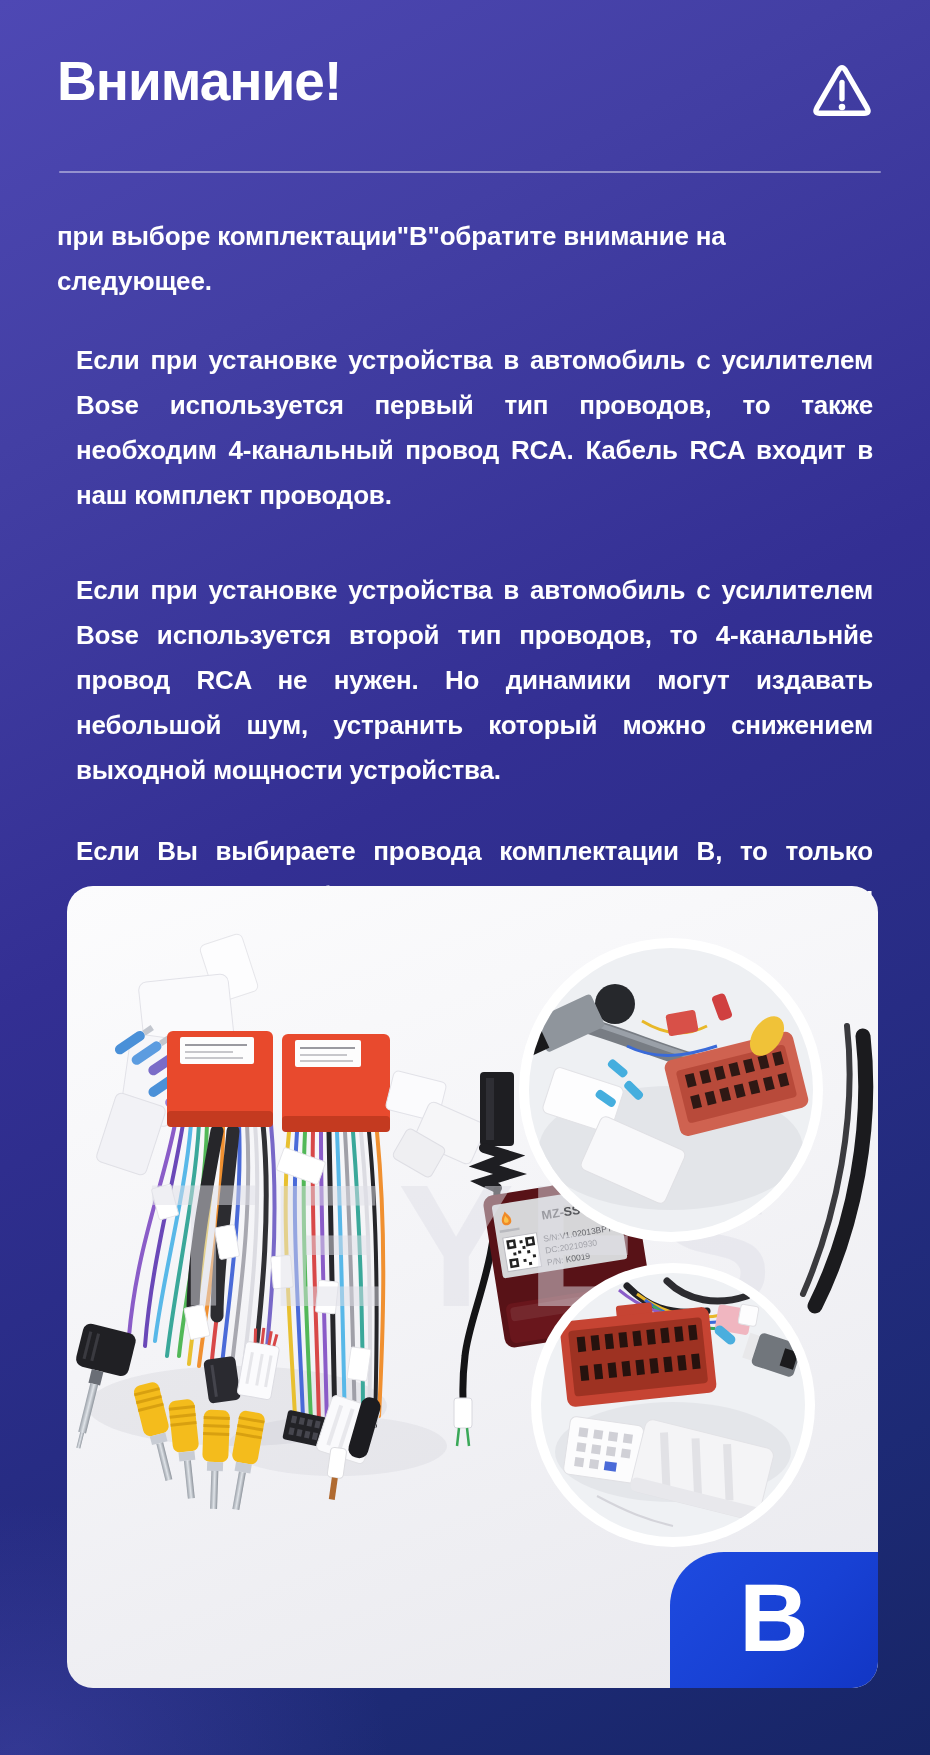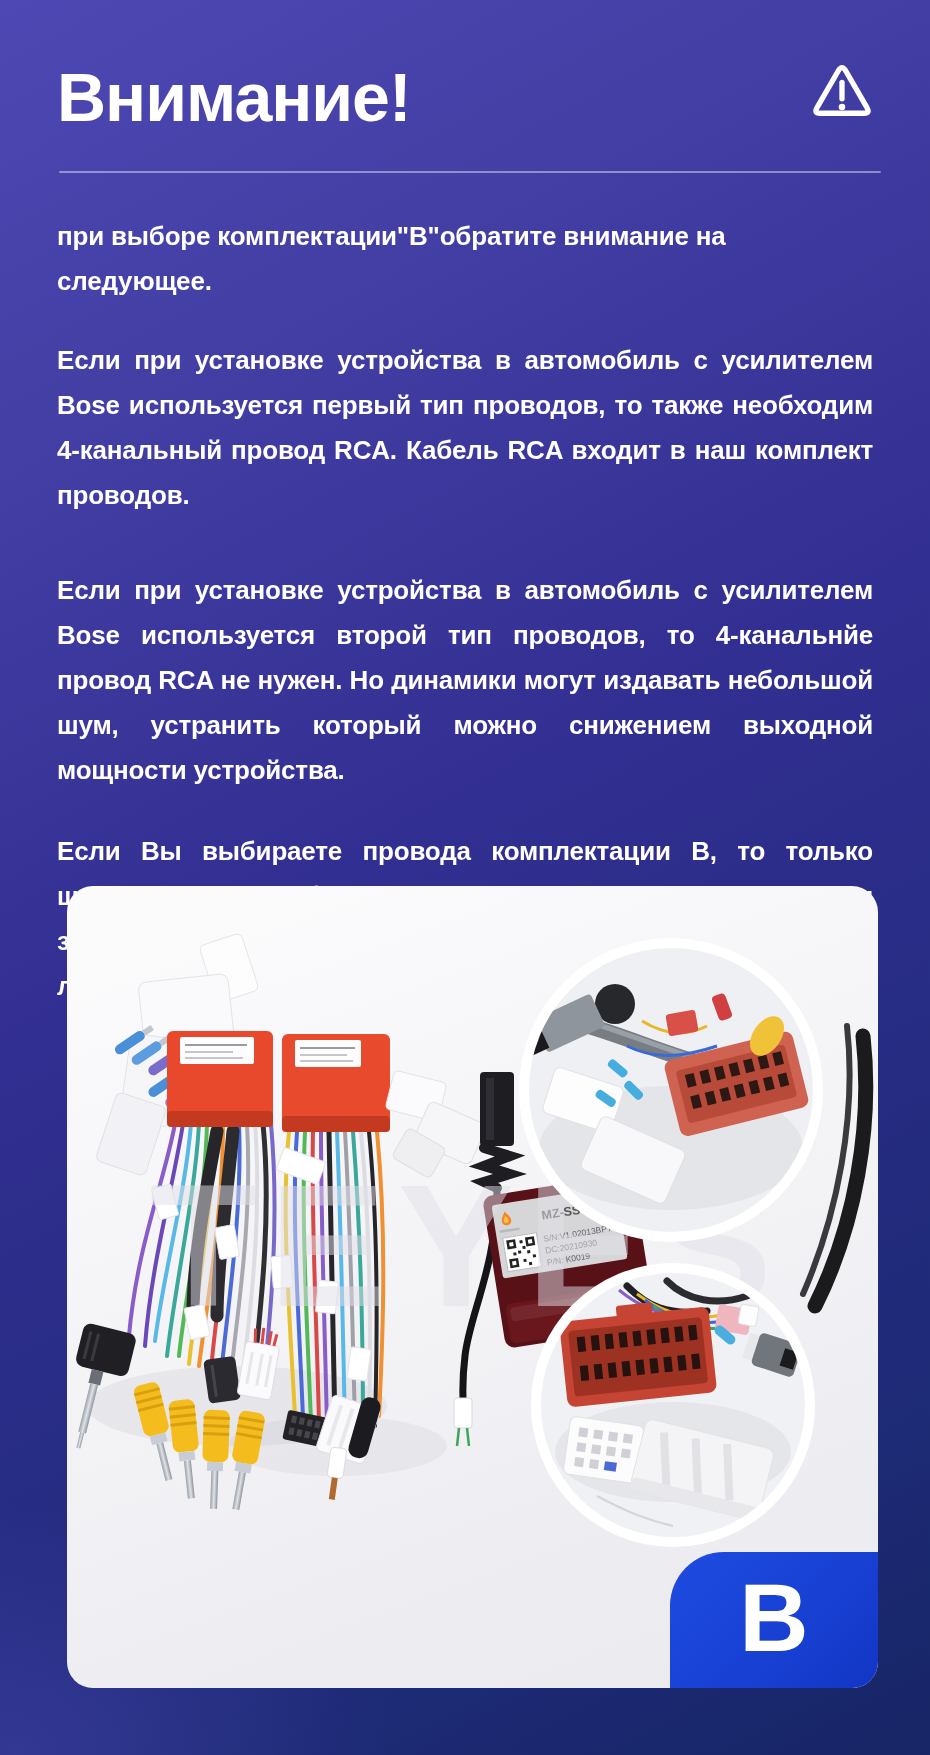--- a/index.html
+++ b/index.html
@@ -4,33 +4,33 @@
 <style>
   html,body{margin:0;padding:0;}
   body{
     width:930px;height:1755px;position:relative;overflow:hidden;
     font-family:"Liberation Sans",sans-serif;
     background-image:
       radial-gradient(620px 420px at 2% 100%, rgba(106,96,222,0.25), rgba(106,96,222,0) 60%),
       linear-gradient(152deg,#4e48b4 0%,#433fa4 20%,#332f93 45%,#272c84 66%,#1d2a75 85%,#172566 100%);
   }
   .title{
-    position:absolute;left:57px;top:64px;margin:0;
-    color:#ffffff;font-size:68px;line-height:66px;font-weight:700;letter-spacing:-1px;
+    position:absolute;left:57px;top:48px;margin:0;
+    color:#ffffff;font-size:55px;line-height:66px;font-weight:700;letter-spacing:-1px;
   }
   .warn-icon{position:absolute;top:62px;right:57px;width:62px;height:58px;}
   .divider{
     position:absolute;left:59px;top:171px;width:822px;height:2px;
     background:rgba(255,255,255,0.42);border-radius:1px;
   }
   .text-block{position:absolute;left:57px;top:214px;width:816px;}
   .text-block p{
     margin:0;color:#ffffff;font-size:26px;line-height:45px;font-weight:700;letter-spacing:-0.2px;
   }
-  .text-block p.justify{text-align:justify;text-justify:inter-word;}
+  .text-block p.justify{text-align:justify;text-justify:inter-word;margin-left:19px;}
   .p-intro{margin-bottom:34px !important;}
   .p-first{margin-bottom:50px !important;}
   .p-second{margin-bottom:36px !important;}
   .photo-card{
     position:absolute;left:67px;top:886px;width:811px;height:802px;
     border-radius:26px;overflow:hidden;
     background:linear-gradient(160deg,#fcfcfd 0%,#f4f4f7 45%,#e9e9ee 100%);
   }
   .photo-card svg{position:absolute;left:0;top:0;}
   .badge{

